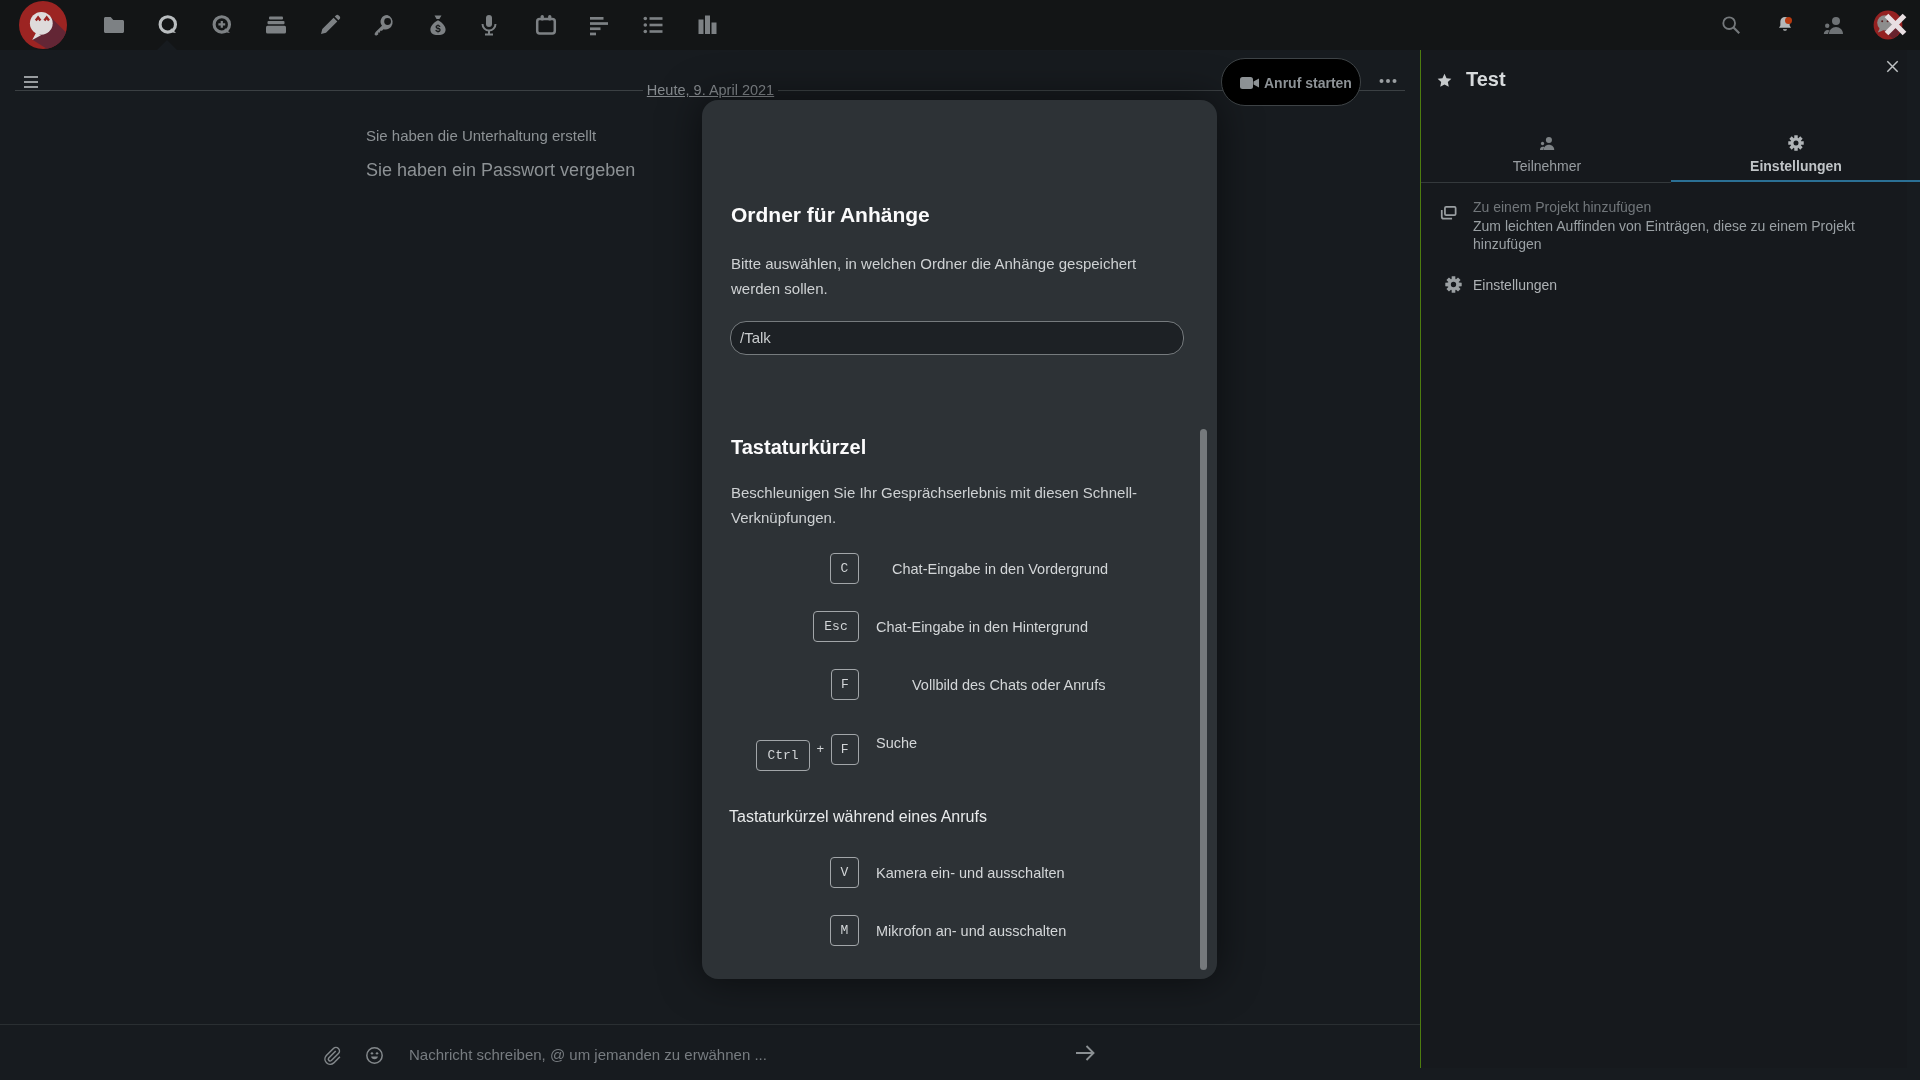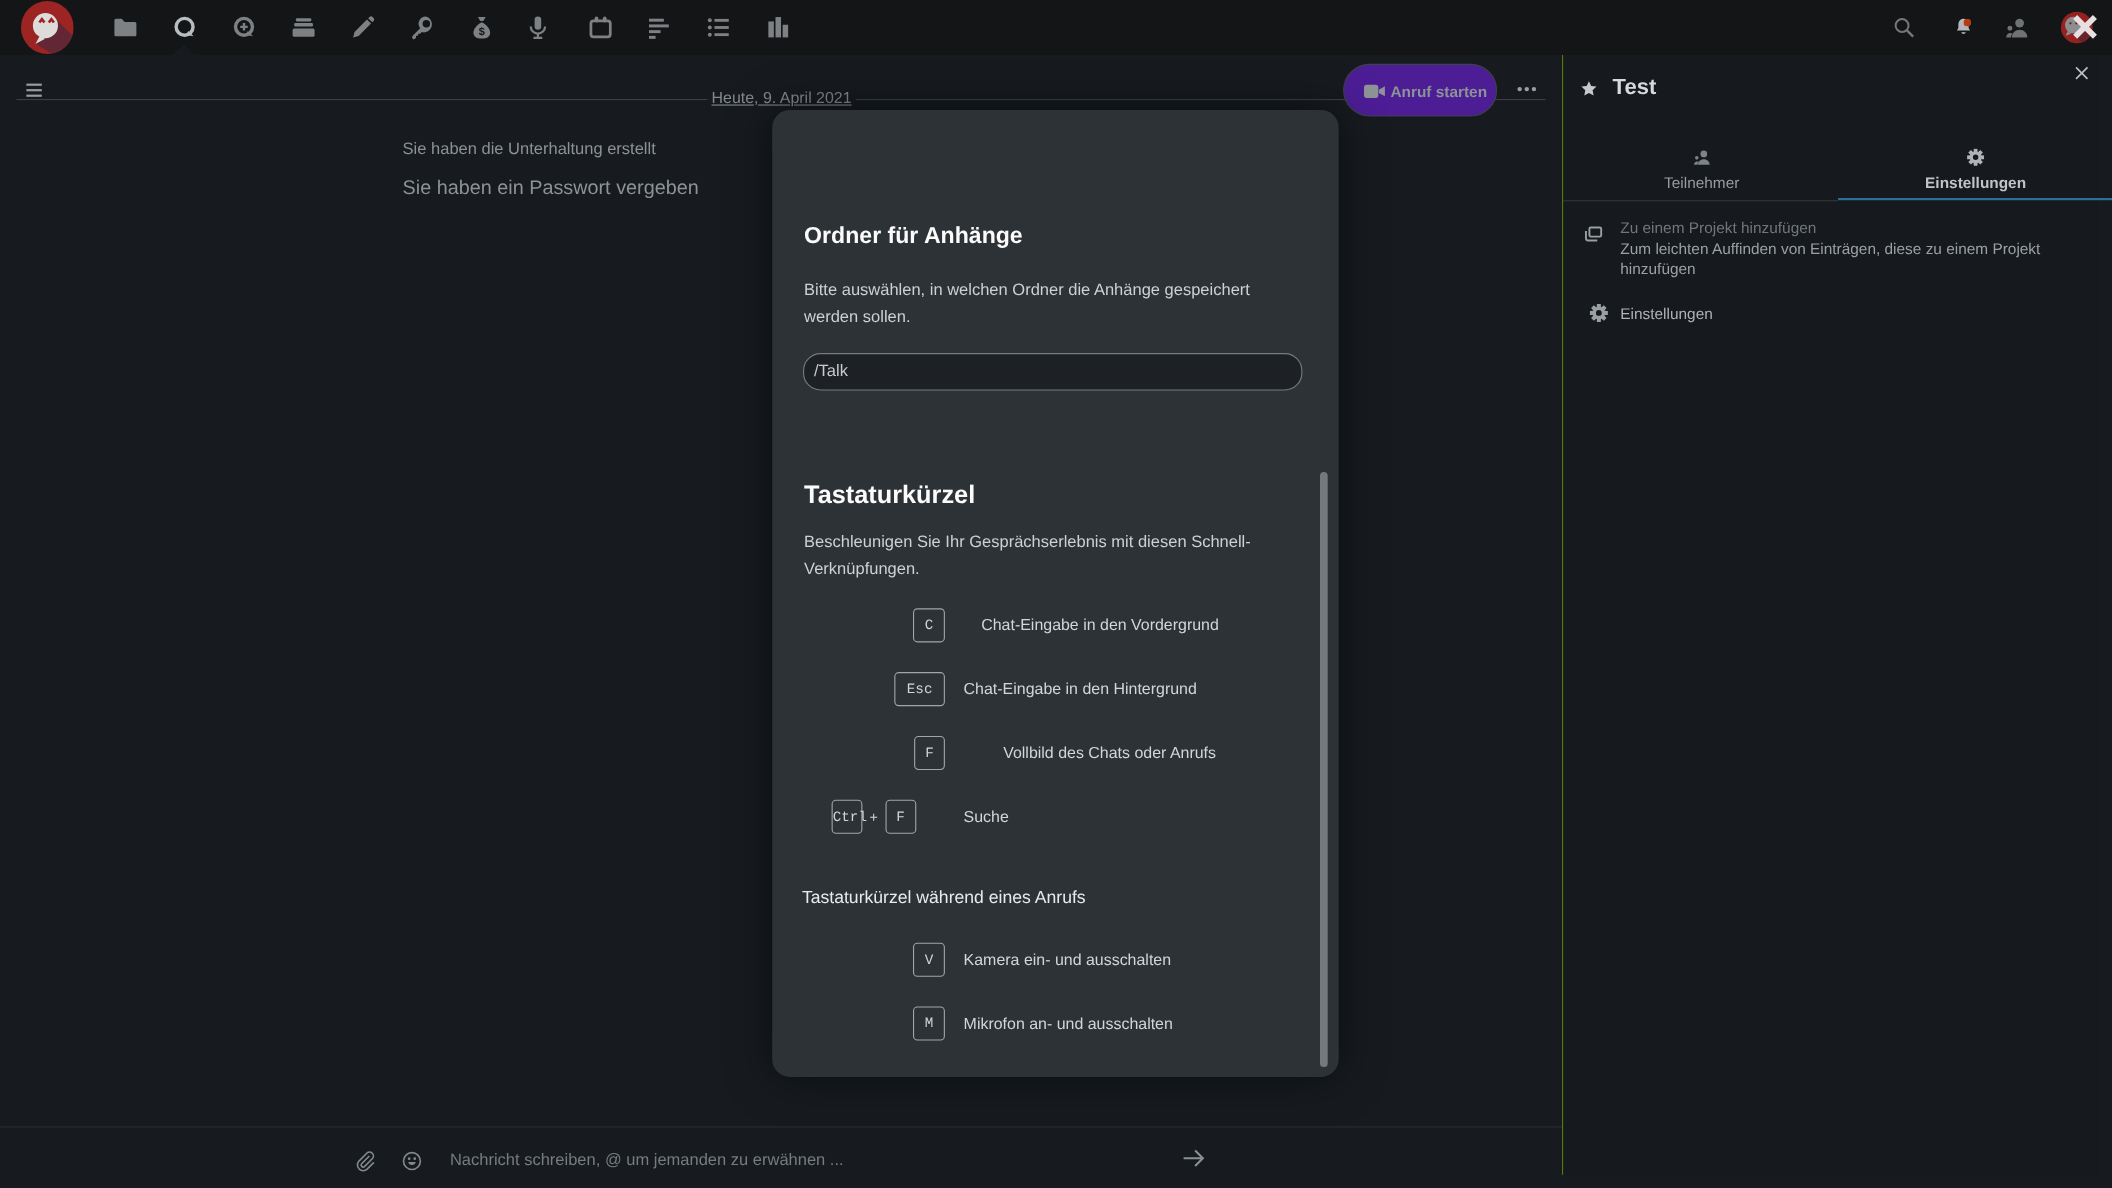--- a/index.html
+++ b/index.html
@@ -20,21 +20,21 @@
   <div class="abs" style="left:24px;top:26px;width:14px;height:2.2px;background:#989c9f;"></div>
   <div class="abs" style="left:24px;top:31px;width:14px;height:2.2px;background:#989c9f;"></div>
   <div class="abs" style="left:24px;top:36px;width:14px;height:2.2px;background:#989c9f;"></div>
 
   <div class="abs" style="left:15px;top:40px;width:1390px;height:1px;background:#3b4043;"></div>
   <div class="abs" style="left:643px;top:31px;width:135px;height:19px;background:#171b1f;color:#84898d;font-size:14.5px;text-align:center;line-height:19px;text-decoration:underline;">Heute, 9. April 2021</div>
 
   <div class="abs" style="left:366px;top:77px;width:600px;color:#8d9295;font-size:15px;">Sie haben die Unterhaltung erstellt</div>
   <div class="abs" style="left:366px;top:110px;width:600px;color:#8d9295;font-size:18px;">Sie haben ein Passwort vergeben</div>
 
-  <div class="abs" style="left:1221px;top:8px;width:140px;height:48px;border:1px solid #3e4346;border-radius:24px;background:#4c1d95;text-align:right;">
+  <div class="abs" style="left:1221px;top:8px;width:140px;height:48px;border:1px solid #3e4346;border-radius:24px;background:#000000;text-align:right;">
     <svg class="abs" style="left:18px;top:15px;" width="20" height="18" viewBox="0 0 20 18">
       <rect x="0" y="3" width="13" height="12" rx="2.5" fill="#8e9396"></rect>
       <path d="M13.5 7.5 L19 4.5 v9 L13.5 10.5z" fill="#8e9396"></path>
     </svg>
     <span class="abs" style="left:42px;top:16px;font-size:14px;font-weight:bold;color:#8d9296;">Anruf starten</span>
   </div>
 
   <svg class="abs" style="left:1379px;top:26.5px;" width="18" height="8" viewBox="0 0 18 8" fill="#9b9fa2">
     <circle cx="2.5" cy="4" r="2"></circle>
       <circle cx="9" cy="4" r="2"></circle>
@@ -199,30 +199,30 @@
     <path d="M14 25.8 L11.8 30.4 L17 28.6 Z" fill="#8d8d8d"></path>
     <circle cx="16.2" cy="19.2" r="1" fill="#5a2020"></circle>
     <circle cx="21.6" cy="19.2" r="1" fill="#5a2020"></circle>
     <path d="M20.5 13.5 L38.5 31.5 M38.5 13.5 L20.5 31.5" stroke="#e8dfe2" stroke-width="5.2"></path>
   </svg>
 </div>
 <div id="modal">
   <h2 style="position:absolute;left:29px;top:103px;font-size:21px;color:#fbfbfc;">Ordner für Anhänge</h2>
   <div class="abs" style="left:29px;top:152px;width:440px;font-size:15px;line-height:24.5px;color:#ced1d3;">Bitte auswählen, in welchen Ordner die Anhänge gespeichert werden sollen.</div>
   <div class="abs" style="left:28px;top:221px;width:454px;height:34px;background:#1d2125;border:1px solid #767b7e;border-radius:16px;color:#c9ccce;font-size:15px;line-height:32px;padding-left:9px;">/Talk</div>
-  <h2 style="position:absolute;left:29px;top:336px;font-size:23px;color:#fbfbfc;">Tastaturkürzel</h2>
+  <h2 style="position:absolute;left:29px;top:336px;font-size:20px;color:#fbfbfc;">Tastaturkürzel</h2>
   <div class="abs" style="left:29px;top:381px;width:420px;font-size:15px;line-height:24.5px;color:#ced1d3;">Beschleunigen Sie Ihr Gesprächserlebnis mit diesen Schnell-<br>Verknüpfungen.</div>
 
   <div class="abs" style="left:125px;top:453px;width:32px;text-align:right;"><span class="kbd" style="width:29px;">C</span></div>
   <div class="abs" style="left:174px;top:461px;font-size:14.5px;color:#d3d6d8;margin-left:16px;">Chat-Eingabe in den Vordergrund</div>
   <div class="abs" style="left:109px;top:511px;width:48px;text-align:right;"><span class="kbd" style="width:46px;">Esc</span></div>
   <div class="abs" style="left:174px;top:519px;font-size:14.5px;color:#d3d6d8;">Chat-Eingabe in den Hintergrund</div>
   <div class="abs" style="left:125px;top:569px;width:32px;text-align:right;"><span class="kbd" style="width:28px;">F</span></div>
   <div class="abs" style="left:187px;top:577px;font-size:14.5px;color:#d3d6d8;margin-left:23px;">Vollbild des Chats oder Anrufs</div>
-  <div class="abs" style="left:54px;top:627px;"><span class="kbd" style="width:28px;">Ctrl</span><span style="color:#d3d6d8;font-size:13px;padding:0 6.5px;">+</span><span class="kbd" style="width:28px;">F</span></div>
+  <div class="abs" style="left:54px;top:627px;"><span class="kbd" style="width:54px;margin-top:13px;">Ctrl</span><span style="color:#d3d6d8;font-size:13px;padding:0 6.5px;">+</span><span class="kbd" style="width:28px;">F</span></div>
   <div class="abs" style="left:174px;top:635px;font-size:14.5px;color:#d3d6d8;">Suche</div>
   <h3 style="position:absolute;left:27px;top:708px;font-size:16px;font-weight:normal;color:#e8eaeb;">Tastaturkürzel während eines Anrufs</h3>
   <div class="abs" style="left:125px;top:757px;width:32px;text-align:right;"><span class="kbd" style="width:29px;">V</span></div>
   <div class="abs" style="left:174px;top:765px;font-size:14.5px;color:#d3d6d8;">Kamera ein- und ausschalten</div>
   <div class="abs" style="left:125px;top:815px;width:32px;text-align:right;"><span class="kbd" style="width:29px;">M</span></div>
   <div class="abs" style="left:174px;top:823px;font-size:14.5px;color:#d3d6d8;">Mikrofon an- und ausschalten</div>
 
   <div class="abs" style="left:498px;top:329px;width:7px;height:541px;background:#75797c;border-radius:3.5px;"></div>
 </div>
 

